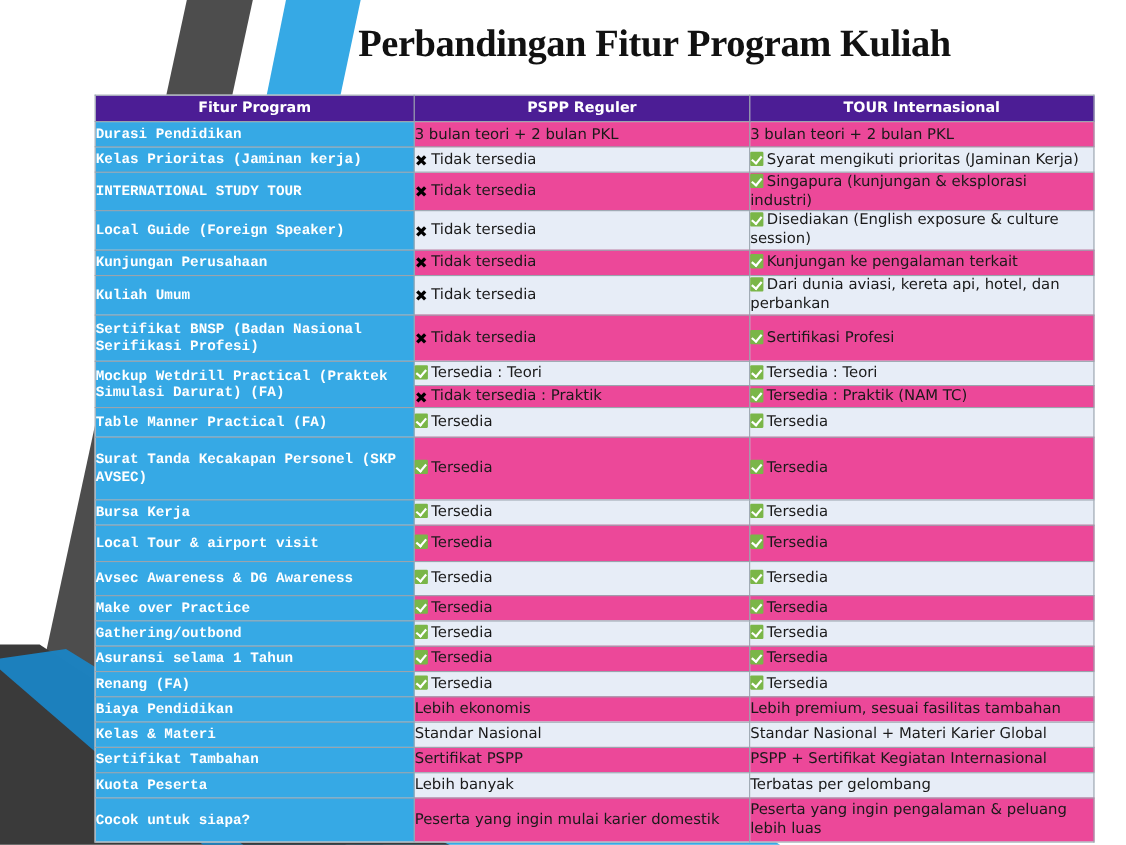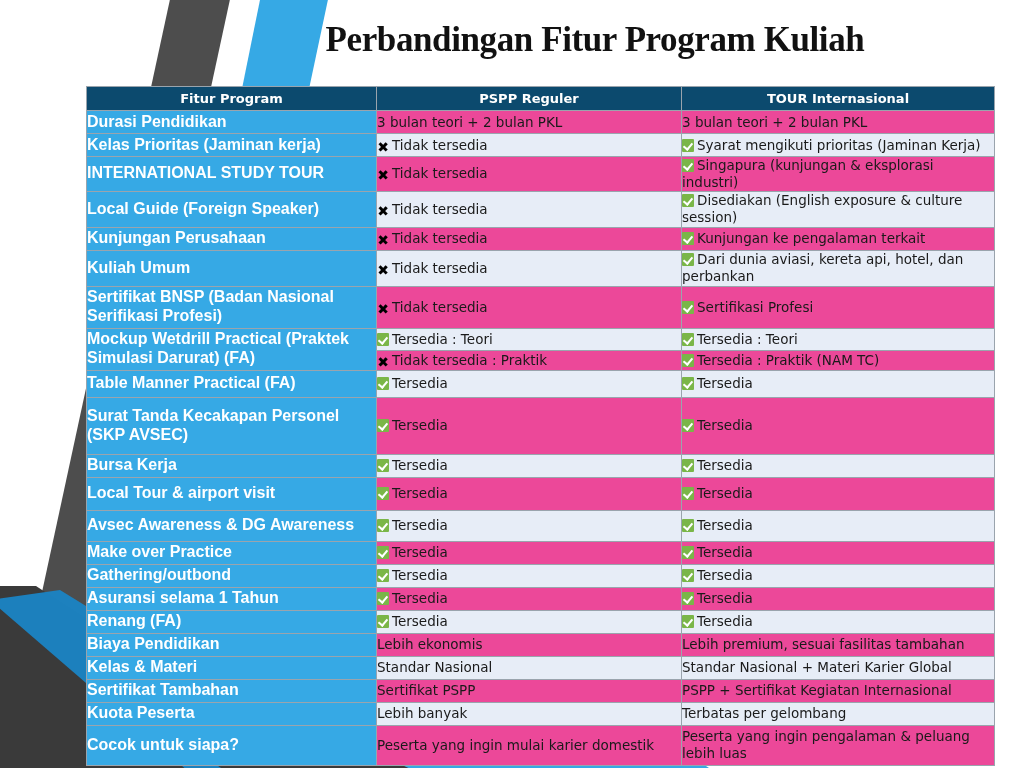--- a/index.html
+++ b/index.html
@@ -57,39 +57,39 @@
   table.cmp col.c2 { width: 313px; }
 
   table.cmp th, table.cmp td {
     border: 1px solid #9aa4ad;
     padding: 0;
     vertical-align: middle;
   }
 
   
   thead th {
-    background: #0c4a6e;
+    background: #4c1d95;
     color: #ffffff;
     font-weight: bold;
     font-size: 13px;
     text-align: center;
     height: 23px;
     padding: 2px 4px;
     font-family: "DejaVu Sans", "Liberation Sans", sans-serif;
   }
 
   
   td.feat {
     background: #36a9e5;
     color: #ffffff;
     font-weight: bold;
-    font-size: 16px;
+    font-size: 13px;
     padding: 4px 6px 4px 7px;
     line-height: 1.18;
-    font-family: Liberation Sans, sans-serif;
+    font-family: Liberation Mono, monospace;
     text-align: left;
   }
 
   
   td.val {
     font-size: 13.5px;
     color: #1a1a1a;
     padding: 4px 5px 4px 7px;
     line-height: 1.25;
     font-family: "DejaVu Sans", "Liberation Sans", sans-serif;

